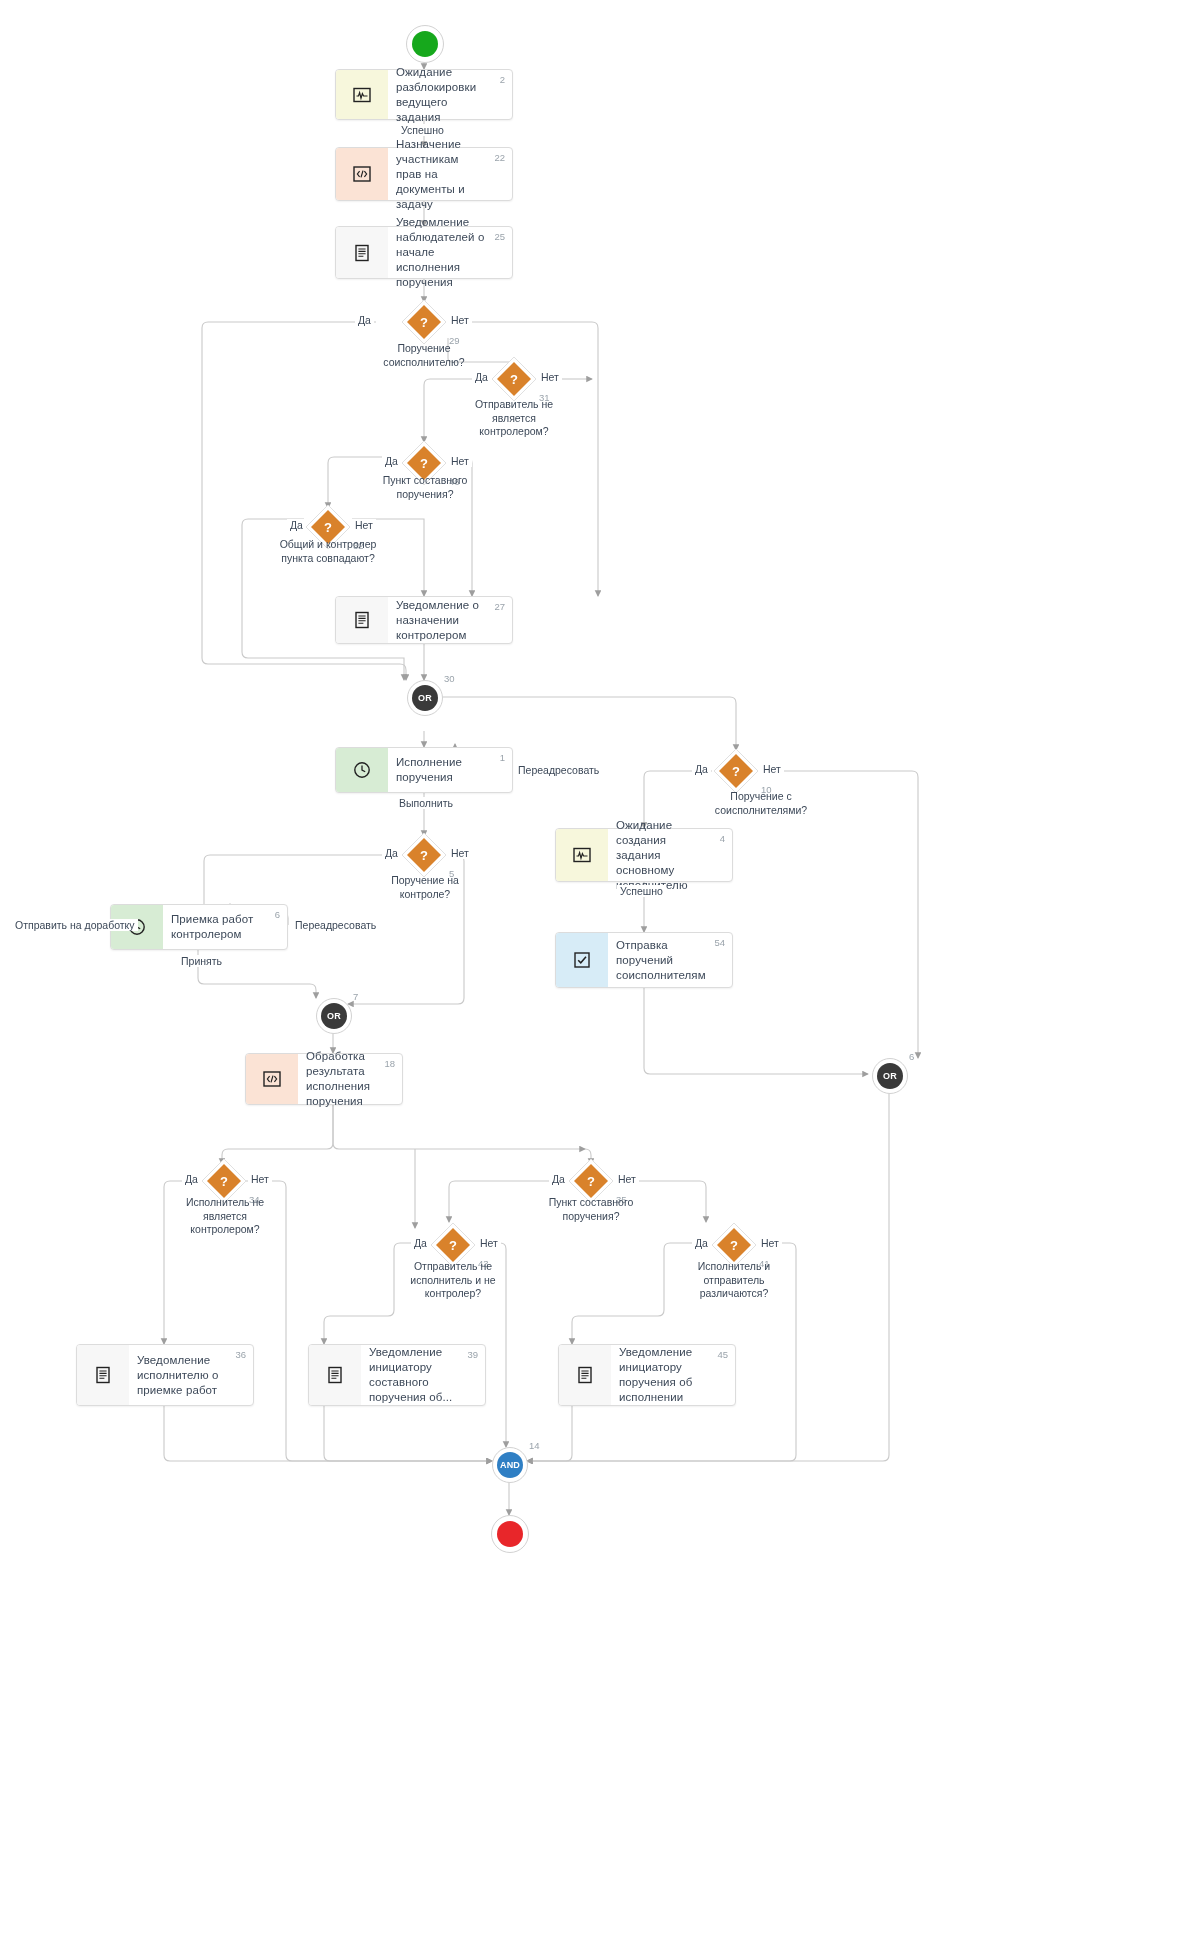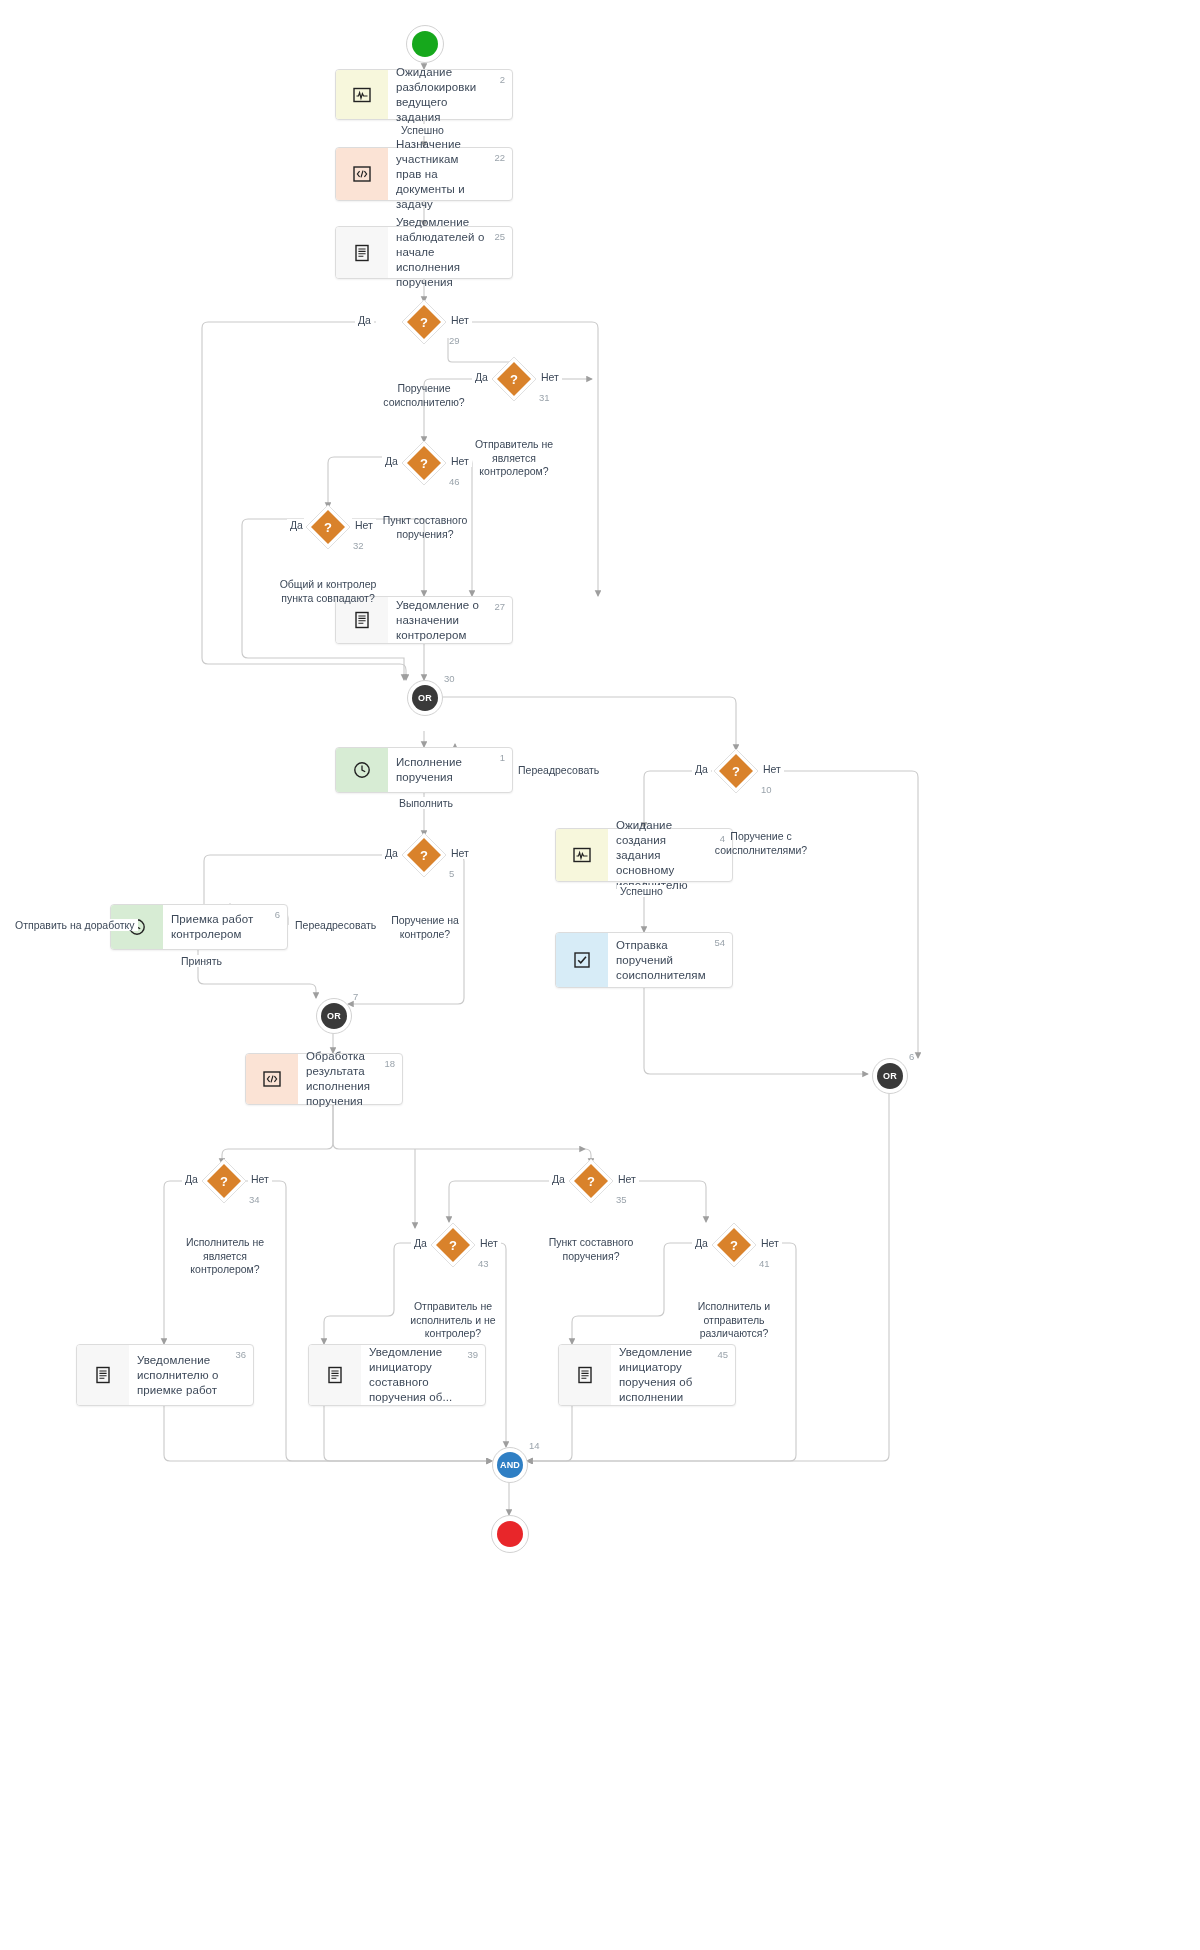--- a/index.html
+++ b/index.html
@@ -21,21 +21,21 @@
   .s-gray{background:#f7f7f7;}
   .s-green{background:#d7ecd4;}
   .s-blue{background:#d7ecf7;}
 
   
   .dec{position:absolute;width:46px;height:46px;}
   .dec .dwrap{position:absolute;left:0;top:0;width:46px;height:46px;}
   .dec .dnum{position:absolute;left:48px;top:-4px;font-size:9.5px;color:#9aa3ab;margin-top:40px;}
   .dec .qm{position:absolute;left:0;top:0;width:46px;height:46px;display:flex;align-items:center;justify-content:center;
            font-size:13px;font-weight:bold;color:#fff;}
-  .dlabel{position:absolute;font-size:10.5px;line-height:13.5px;color:#3c4858;text-align:center;margin-top:40px;}
+  .dlabel{position:absolute;font-size:10.5px;line-height:13.5px;color:#3c4858;text-align:center;}
 
   
   .gw{position:absolute;width:34px;height:34px;border-radius:50%;border:1px solid #d2d2d2;background:#fff;
       display:flex;align-items:center;justify-content:center;}
   .gw .inner{width:26px;height:26px;border-radius:50%;display:flex;align-items:center;justify-content:center;
       font-size:9px;font-weight:bold;color:#fff;letter-spacing:.2px;}
   .gw .gnum{position:absolute;left:36px;top:-8px;font-size:9.5px;color:#9aa3ab;}
   .gw-or .inner{background:#3a3a3a;}
   .gw-and .inner{background:#2f7fc4;}
 

